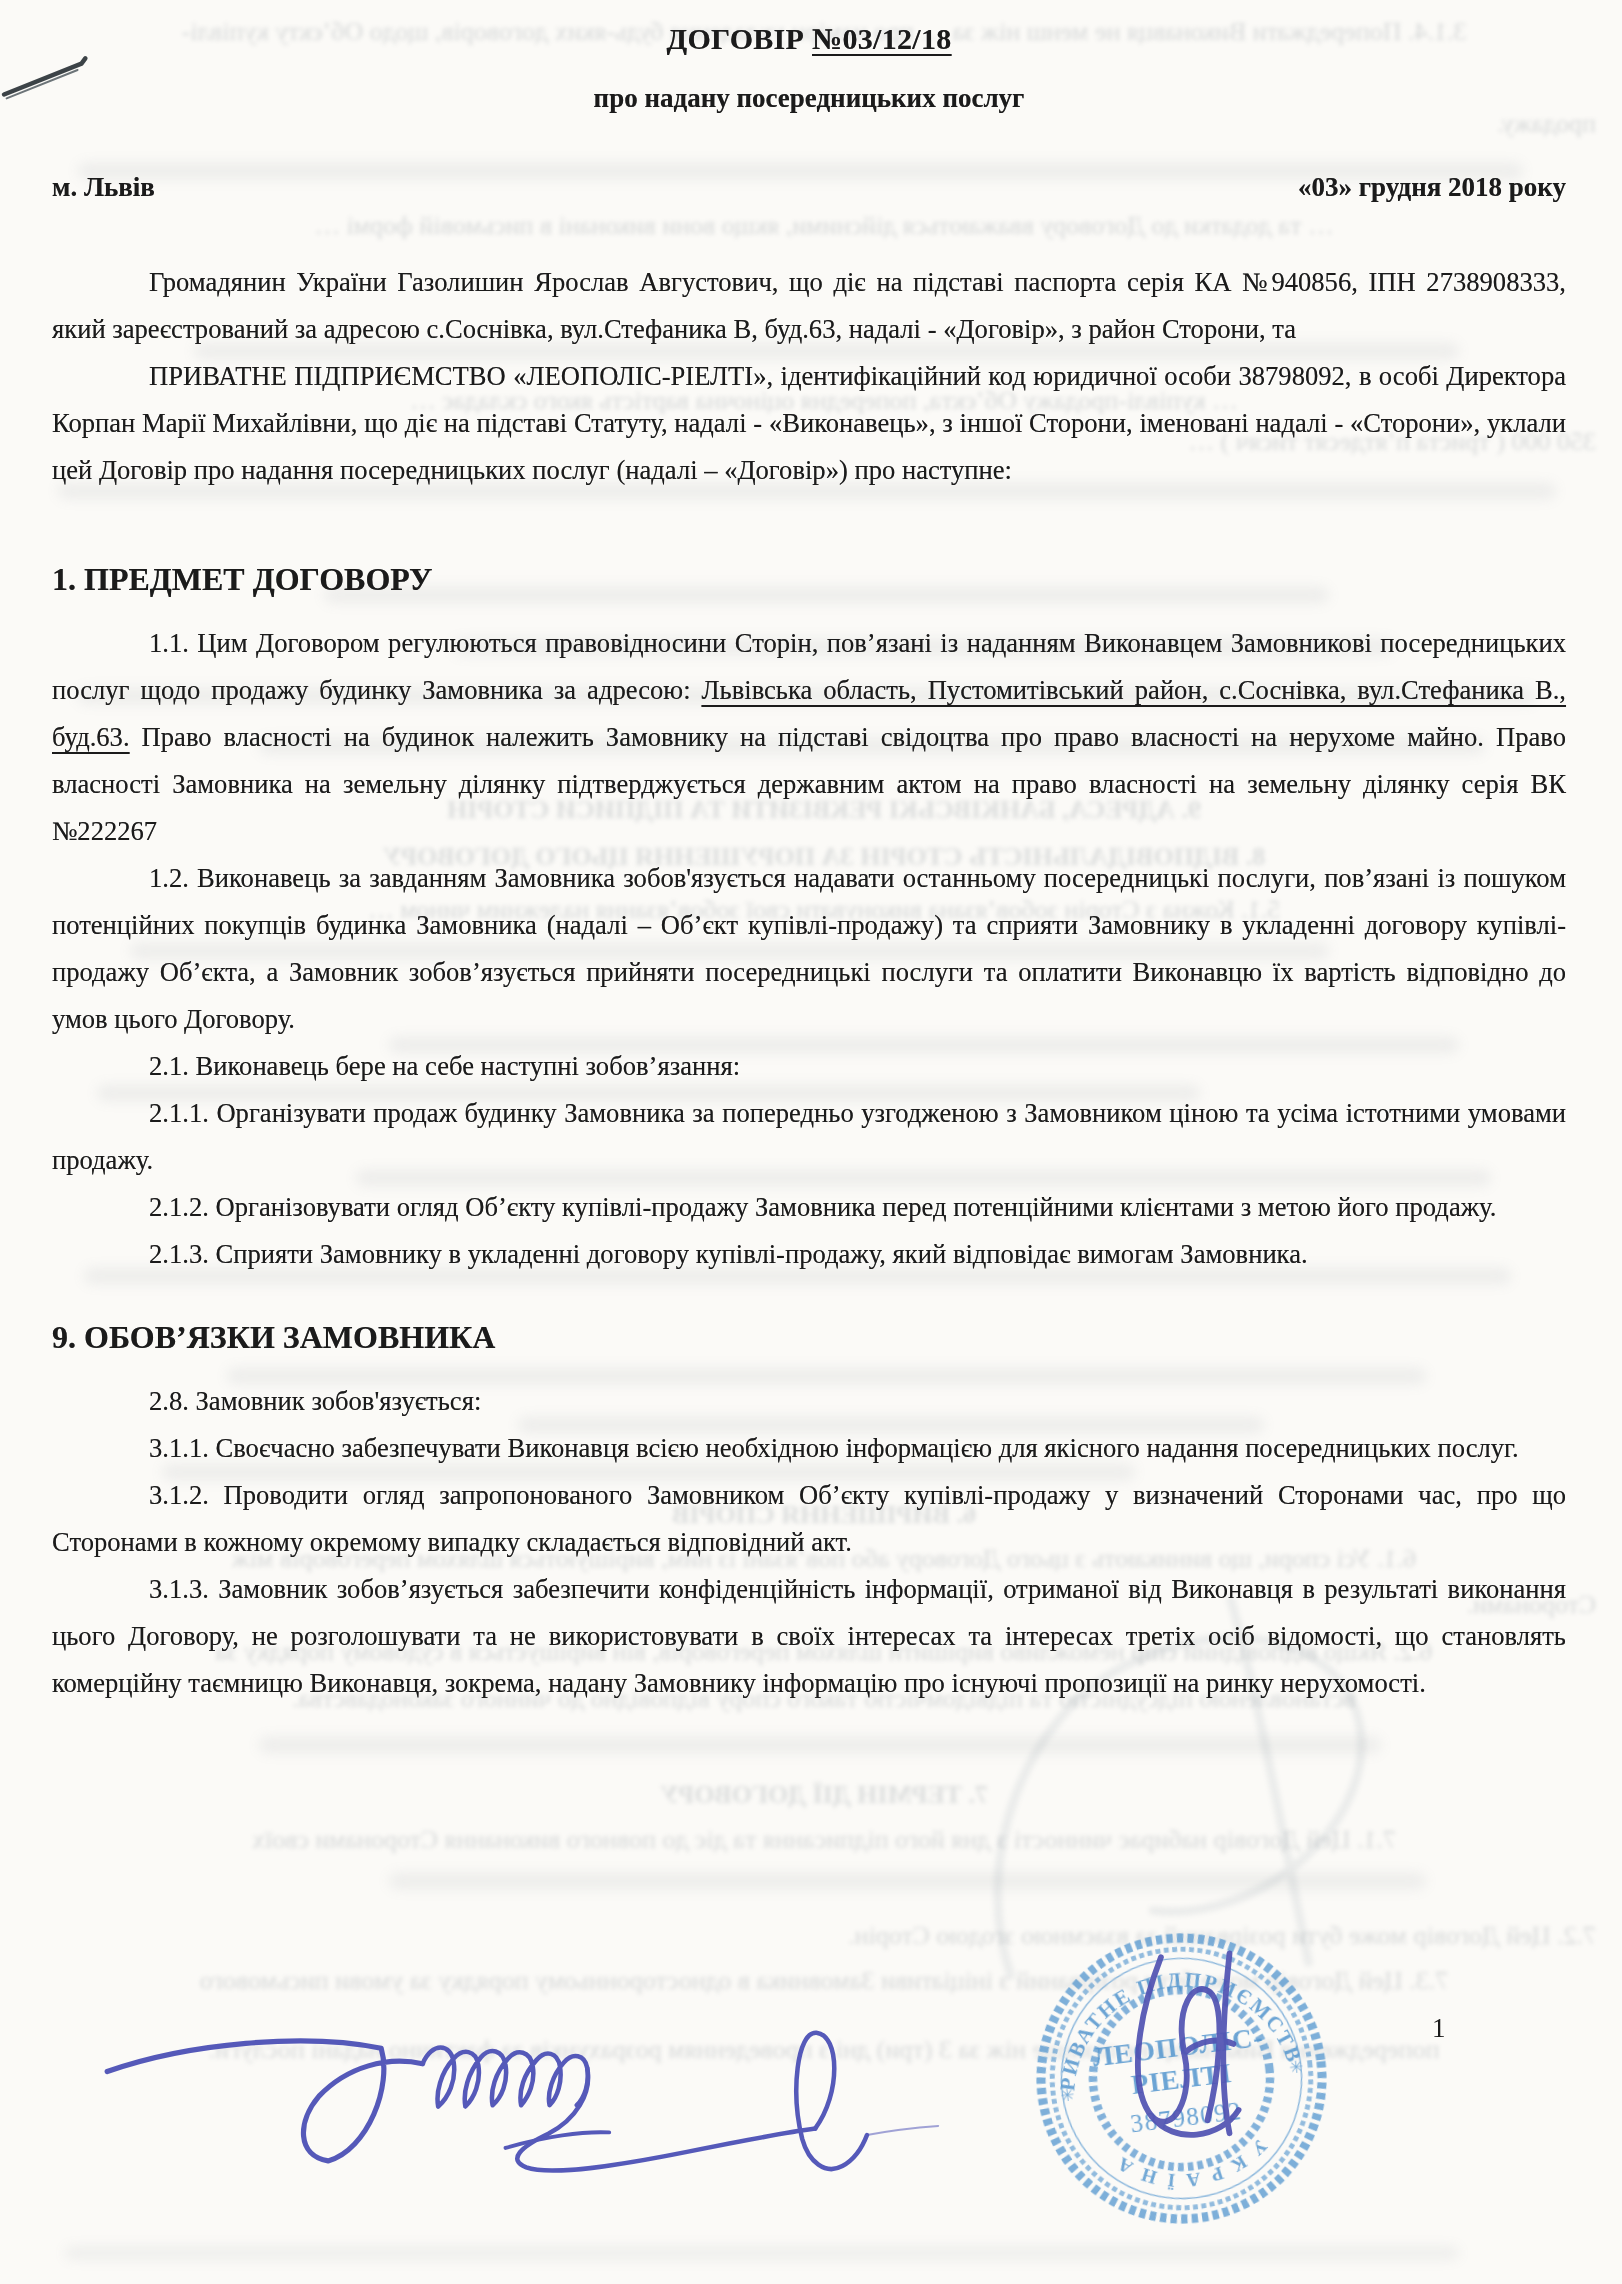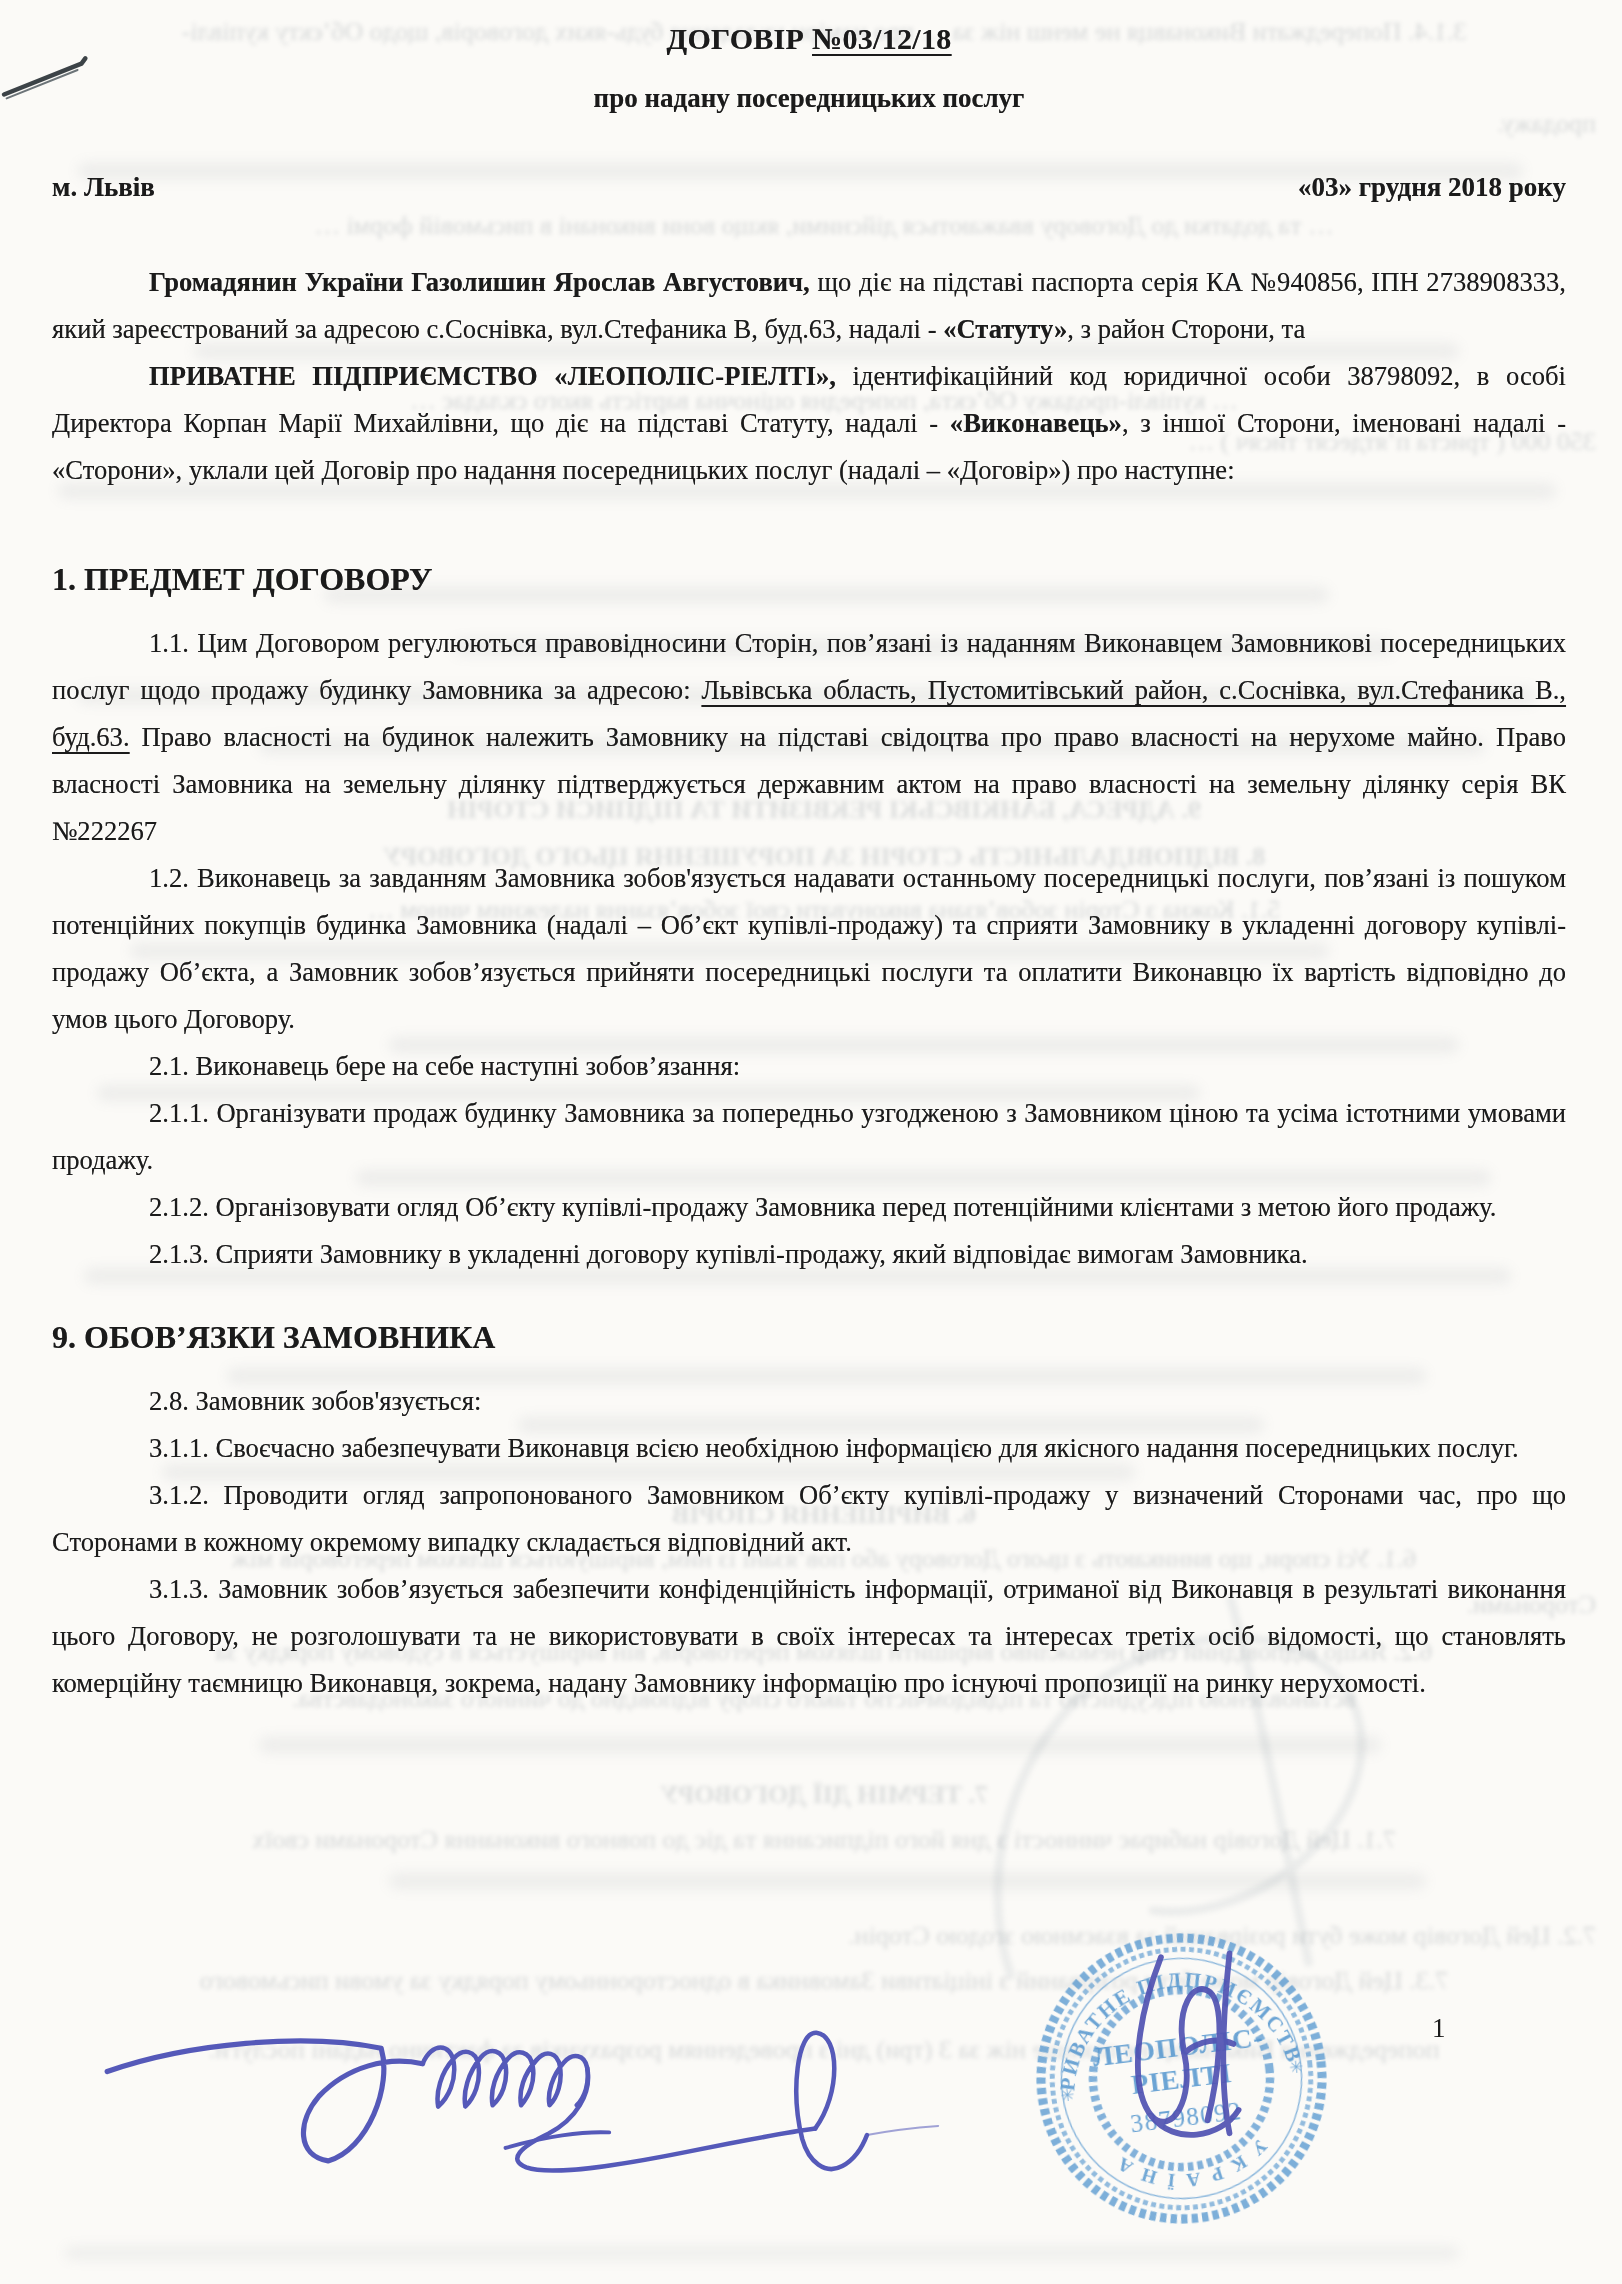--- a/index.html
+++ b/index.html
@@ -11,21 +11,21 @@
   .content{position:absolute;left:52px;top:22px;width:1514px;z-index:2;
            text-shadow:0 0 0.5px rgba(25,25,30,.55);}
   .t-center{text-align:center;}
   .title{font-size:30px;font-weight:bold;letter-spacing:0.3px;}
   .title .num{text-decoration:underline;text-decoration-thickness:1.9px;text-underline-offset:4.5px;}
   .subtitle{font-size:27px;font-weight:bold;margin-top:27px;}
   .cityrow{display:flex;justify-content:space-between;margin-top:58px;
            font-size:27px;font-weight:bold;}
   .bodytext{font-size:26.6px;line-height:47px;}
   .bodytext p{margin:0;text-indent:97px;text-align:justify;}
-  .b{font-weight:bold;}
+  .b{font-weight:normal;}
   .u{text-decoration:underline;text-decoration-thickness:1.6px;text-underline-offset:5.8px;}
   .head{font-weight:bold;text-align:center;font-size:32px;text-indent:0 !important;}
   .mt-p1{margin-top:56px !important;}
   .h1m{margin-top:62px !important;margin-bottom:17px !important;}
   .h2m{margin-top:32px !important;margin-bottom:17px !important;}
   .h3m{margin-top:36px !important;margin-bottom:17px !important;}
   
   .bleedlayer{z-index:1;}
   .bleed{position:absolute;left:52px;right:57px;transform:scaleX(-1);
          font-size:26px;color:#828b92;opacity:.30;filter:blur(1.9px);
@@ -110,21 +110,21 @@
 
     <div class="t-center subtitle">про надану посередницьких послуг</div>
 
     <div class="cityrow">
       <span>м. Львів</span>
       <span>«03» грудня 2018 року</span>
     </div>
 
     <div class="bodytext">
 
-      <p class="mt-p1"><span class="b">Громадянин України Газолишин Ярослав Августович,</span><span> що діє на підставі паспорта серія КА №940856, ІПН 2738908333, який зареєстрований за адресою с.Соснівка, вул.Стефаника В, буд.63,   надалі - </span><span class="b">«Статуту»</span><span>, з район Сторони, та</span></p>
+      <p class="mt-p1"><span class="b">Громадянин України Газолишин Ярослав Августович,</span><span> що діє на підставі паспорта серія КА №940856, ІПН 2738908333, який зареєстрований за адресою с.Соснівка, вул.Стефаника В, буд.63,   надалі - </span><span class="b">«Договір»</span><span>, з район Сторони, та</span></p>
 
       <p><span class="b">ПРИВАТНЕ ПІДПРИЄМСТВО «ЛЕОПОЛІС-РІЕЛТІ»,</span><span> ідентифікаційний код юридичної особи 38798092, в особі Директора Корпан Марії Михайлівни, що діє на підставі Статуту,   надалі - </span><span class="b">«Виконавець»</span><span>, з іншої Сторони, іменовані надалі  - «Сторони», уклали цей Договір про надання посередницьких послуг (надалі – «Договір») про наступне:</span></p>
 
       <p class="head h1m">1. ПРЕДМЕТ ДОГОВОРУ</p>
 
       <p><span>1.1. Цим Договором регулюються правовідносини Сторін, пов’язані із наданням Виконавцем Замовникові посередницьких послуг щодо продажу будинку Замовника за адресою: </span><span class="u">Львівська область, Пустомитівський район, с.Соснівка, вул.Стефаника В., буд.63.</span><span> Право власності на будинок належить Замовнику на підставі свідоцтва про право власності на нерухоме майно.  Право власності Замовника на земельну ділянку підтверджується державним актом на право власності на земельну ділянку серія ВК №222267</span></p>
 
       <p>1.2.  Виконавець за завданням Замовника  зобов'язується надавати останньому посередницькі послуги, пов’язані із пошуком потенційних покупців будинка Замовника (надалі – Об’єкт купівлі-продажу) та сприяти Замовнику в укладенні договору купівлі-продажу Об’єкта, а Замовник зобов’язується прийняти посередницькі послуги та оплатити Виконавцю їх вартість відповідно до умов цього Договору.</p>
 
 

